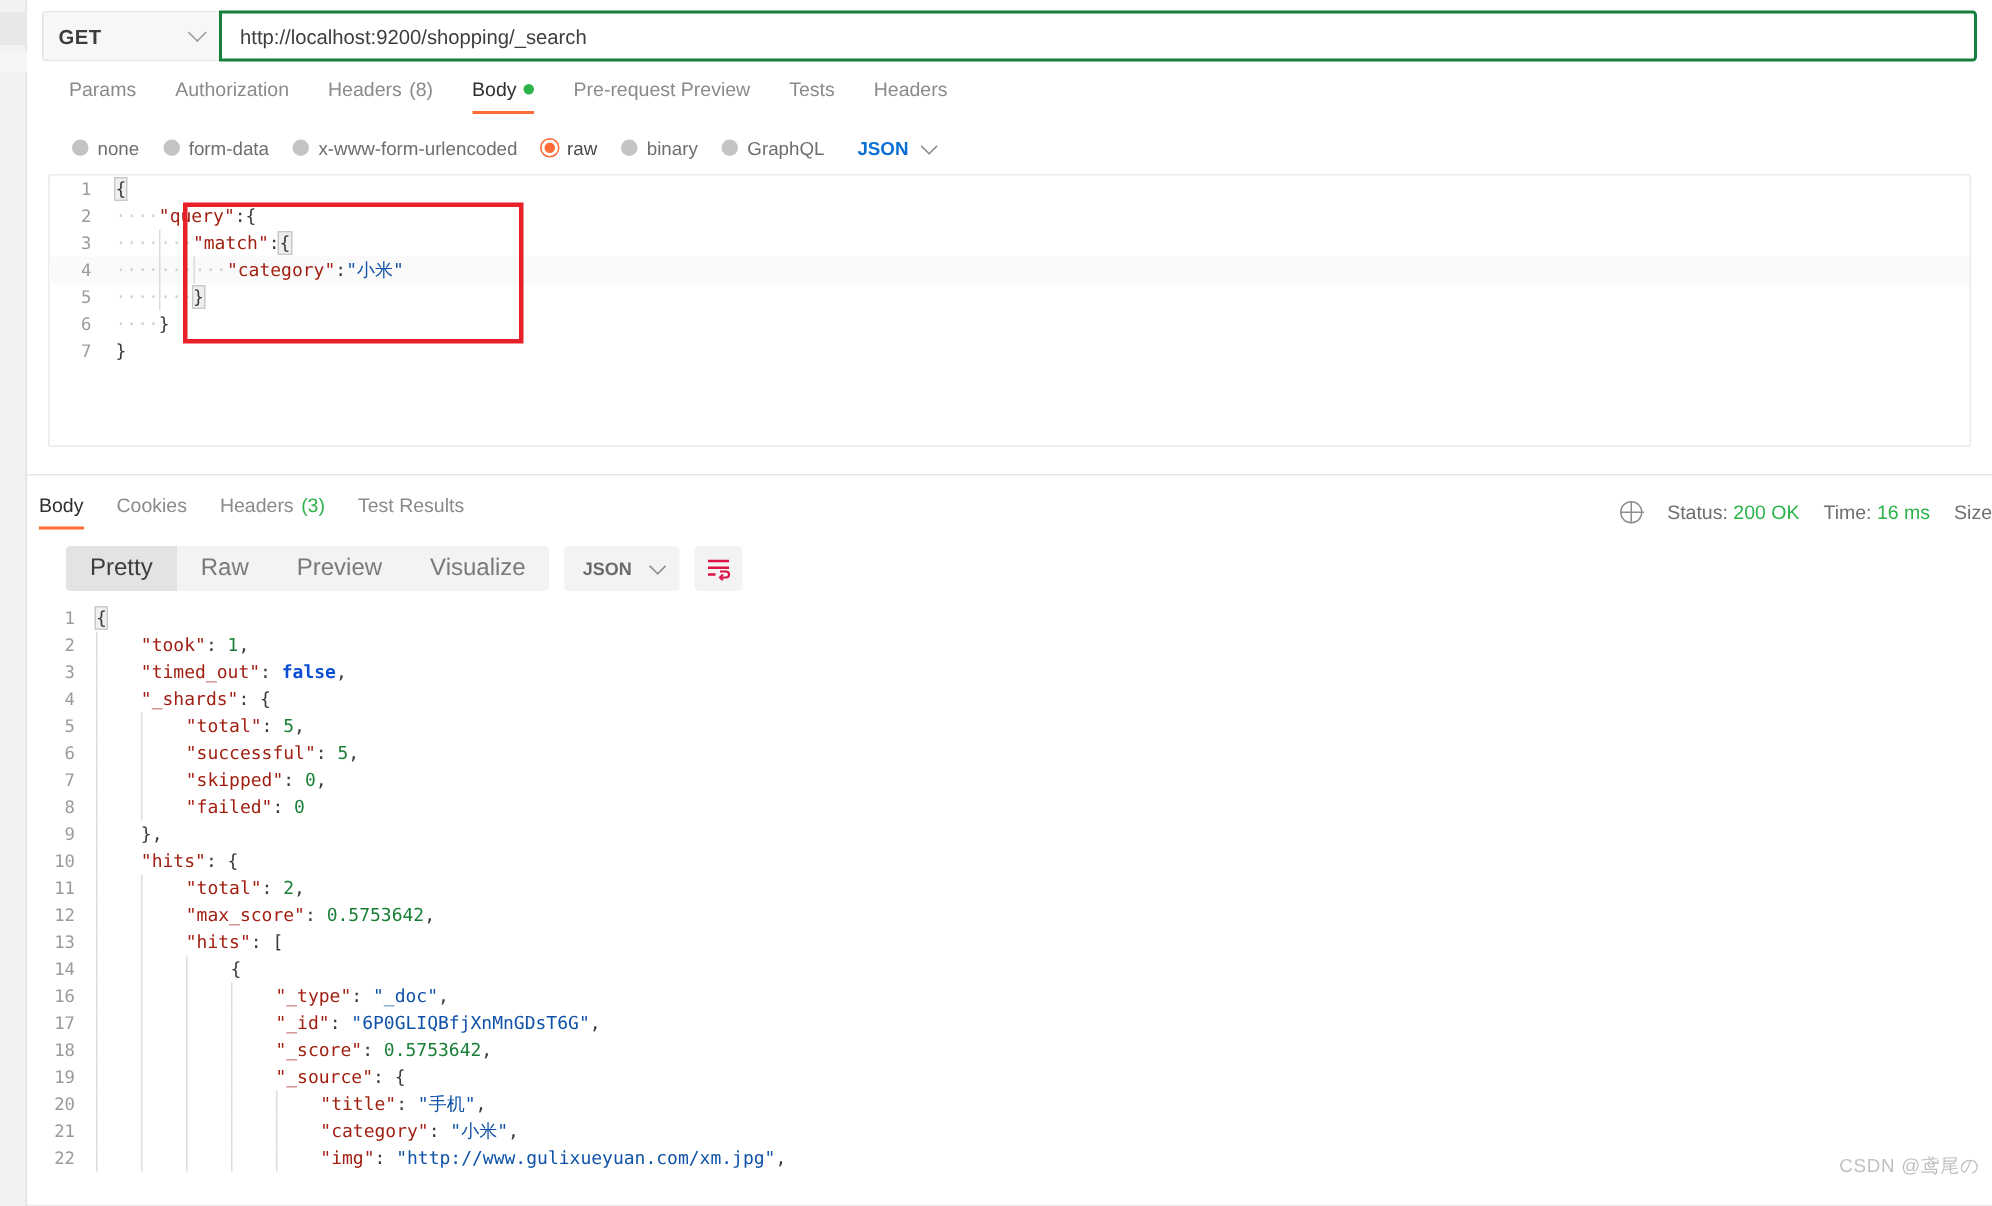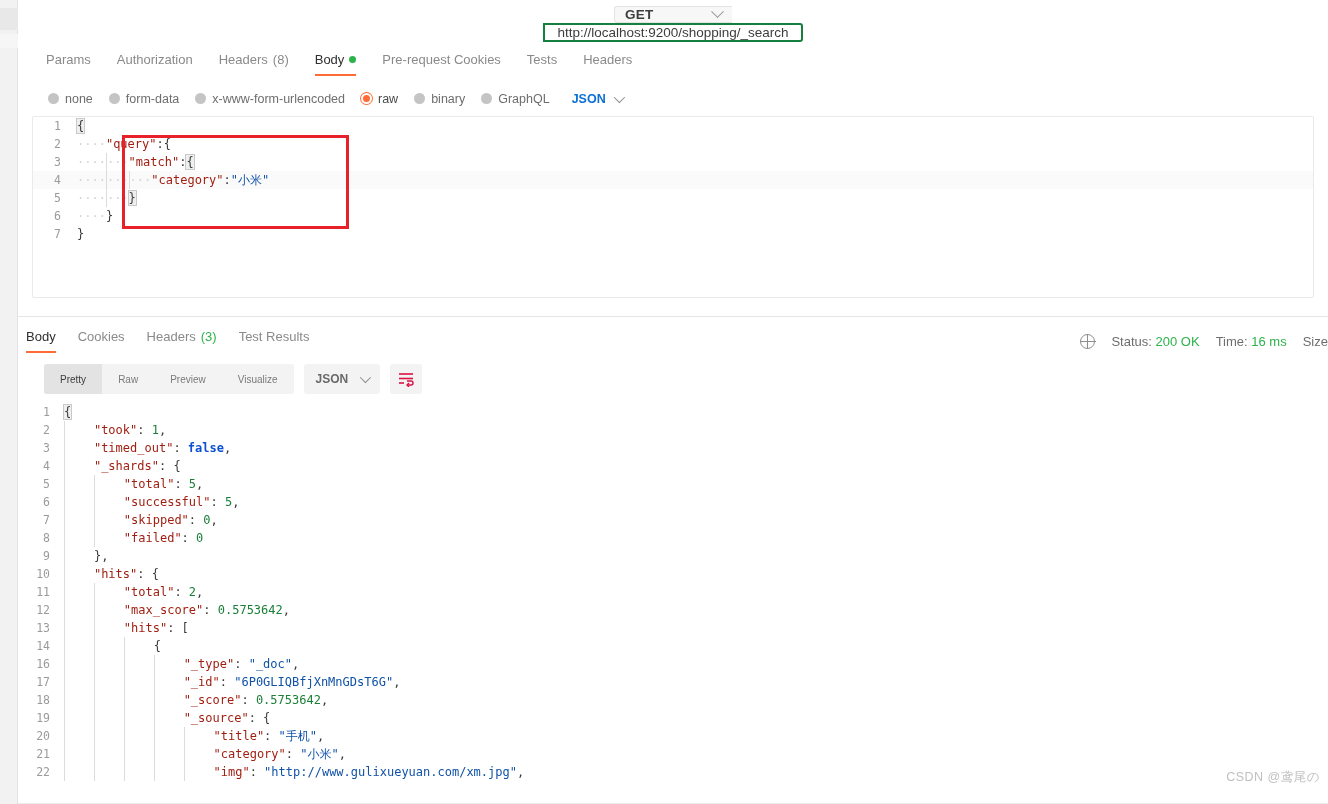--- a/index.html
+++ b/index.html
@@ -41,21 +41,20 @@
     height: 804px;
     background: #ffffff;
   }
 
   
   .url-row {
     display: flex;
     align-items: center;
     padding: 6px 10px 0 10px;
     height: 42px;
-    flex-direction: column;
   }
   .method-box {
     display: flex;
     align-items: center;
     justify-content: space-between;
     width: 118px;
     height: 34px;
     background: #f7f7f7;
     border: 1px solid #e4e4e4;
     border-right: none;
@@ -284,21 +283,21 @@
     display: flex;
     background: #f3f3f3;
     border-radius: 3px;
     overflow: hidden;
     height: 30px;
   }
   .seg-item {
     display: flex;
     align-items: center;
     padding: 0 16px;
-    font-size: 10px;
+    font-size: 16px;
     color: #7a7a7a;
   }
   .seg-item.active {
     background: #e3e3e3;
     color: #3d3d3d;
   }
   .fmt-select {
     display: flex;
     align-items: center;
     gap: 12px;
@@ -382,21 +381,21 @@
       </div>
       <div class="rtab">
         <span>Headers</span>
         <span class="count">(8)</span>
       </div>
       <div class="rtab active">
         <span>Body</span>
         <span class="green-dot"></span>
       </div>
       <div class="rtab">
-        <span>Pre-request Cookies</span>
+        <span>Pre-request Preview</span>
       </div>
       <div class="rtab">
         <span>Tests</span>
       </div>
       <div class="rtab">
         <span>Headers</span>
       </div>
     </div>
 
     <div class="radio-row">

